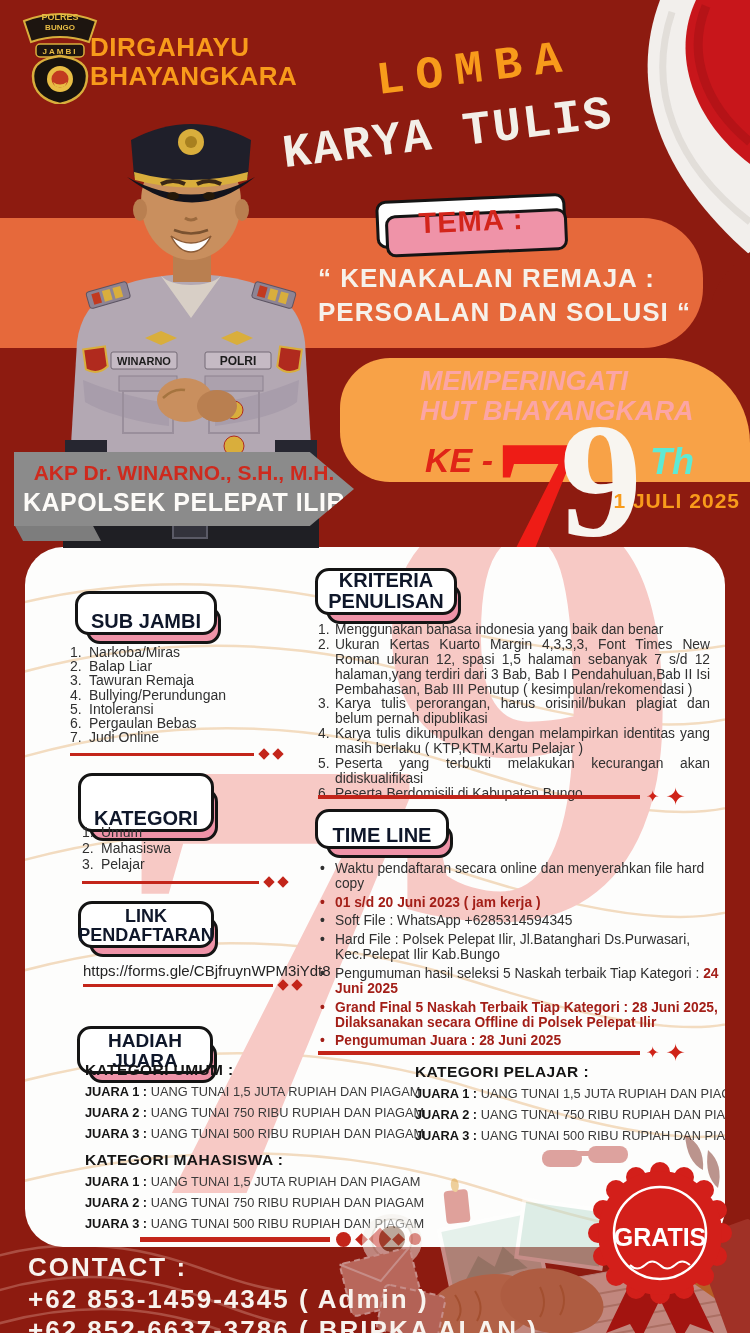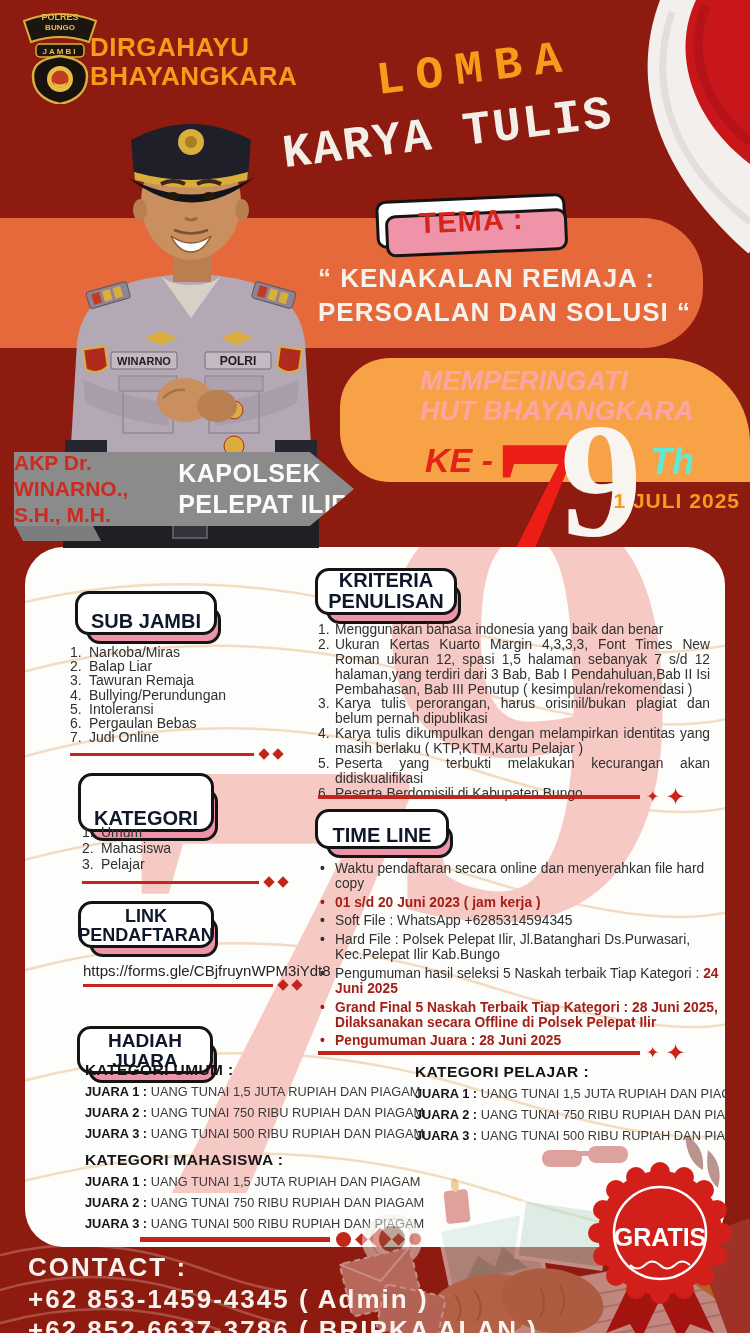--- a/index.html
+++ b/index.html
@@ -32,21 +32,21 @@
   .d7{left:493px;top:432px;font-size:172px;color:#ee1c16}
   .d9{left:560px;top:414px;font-size:164px;color:#f8f5f0}
   .th{left:650px;top:441px;font-size:36px;font-weight:bold;font-style:italic;color:#5eead4;z-index:2}
   .date{left:595px;top:489px;width:145px;text-align:right;font-size:21px;font-weight:bold;
     color:#f89b1b;letter-spacing:1px;z-index:2}
 
   .officer{left:35px;top:80px;width:312px;height:468px;z-index:3}
 
   .banner{left:14px;top:452px;width:340px;height:74px;background:#8b8b8b;z-index:4;
     clip-path:polygon(0 0,87% 0,100% 50%,87% 100%,0 100%);
-    display:flex;flex-direction:row;align-items:center;justify-content:center;line-height:1.25}
+    display:flex;flex-direction:column;align-items:center;justify-content:center;line-height:1.25}
   .banner .nm{font-size:21px;font-weight:bold;color:#ce2a1e}
   .banner .tt{font-size:25px;font-weight:bold;color:#fdfbf8;letter-spacing:.5px}
   .banner-tab{left:14px;top:524px;width:78px;height:17px;background:#7d7d7d;transform:skewX(28deg);
     transform-origin:top left;z-index:3}
 
   
   .panel{left:25px;top:547px;width:700px;height:700px;background:#fdfdfc;border-radius:38px;overflow:hidden;z-index:2}
   .waves{position:absolute;inset:0;z-index:0}
   .wm{position:absolute;font-family:"Liberation Serif",serif;font-weight:bold;line-height:1;color:#f7c9c5;z-index:1}
   .wm7{left:80px;top:110px;font-size:640px}

